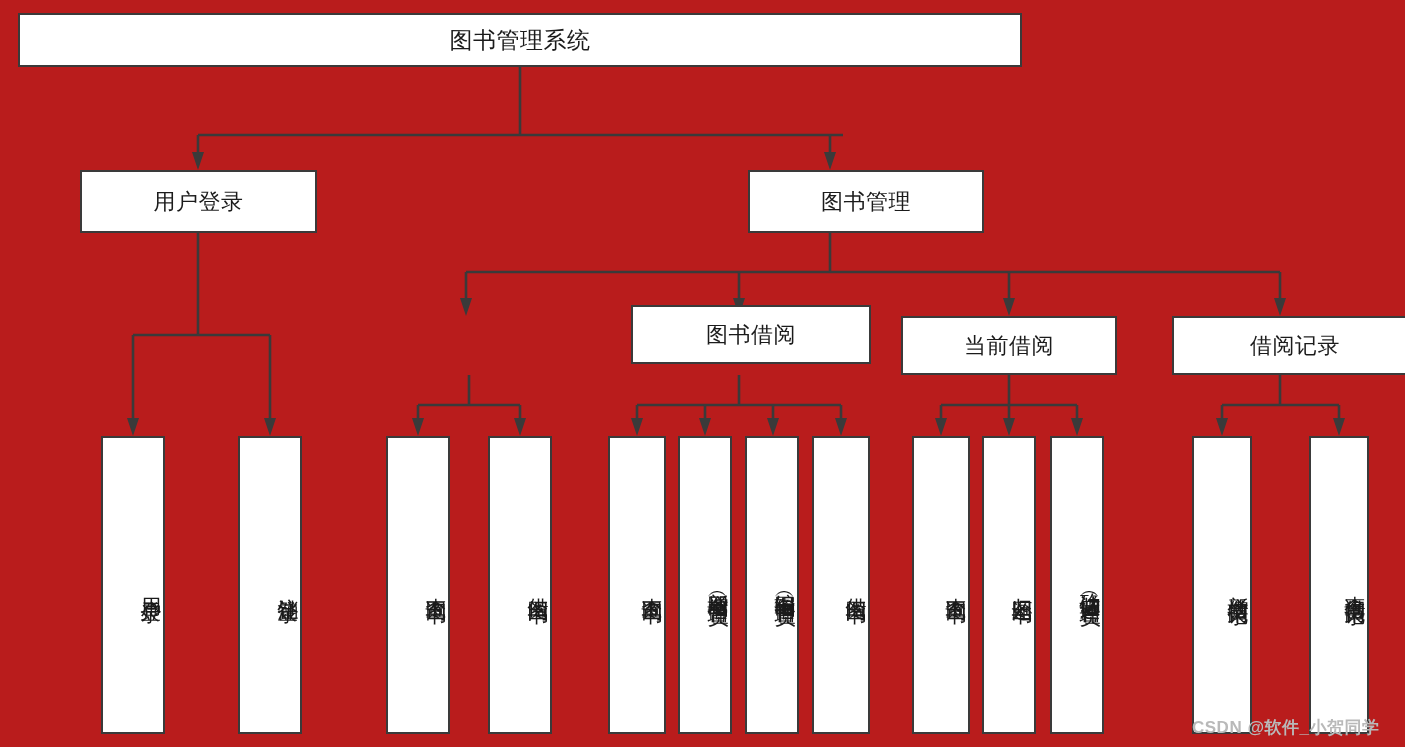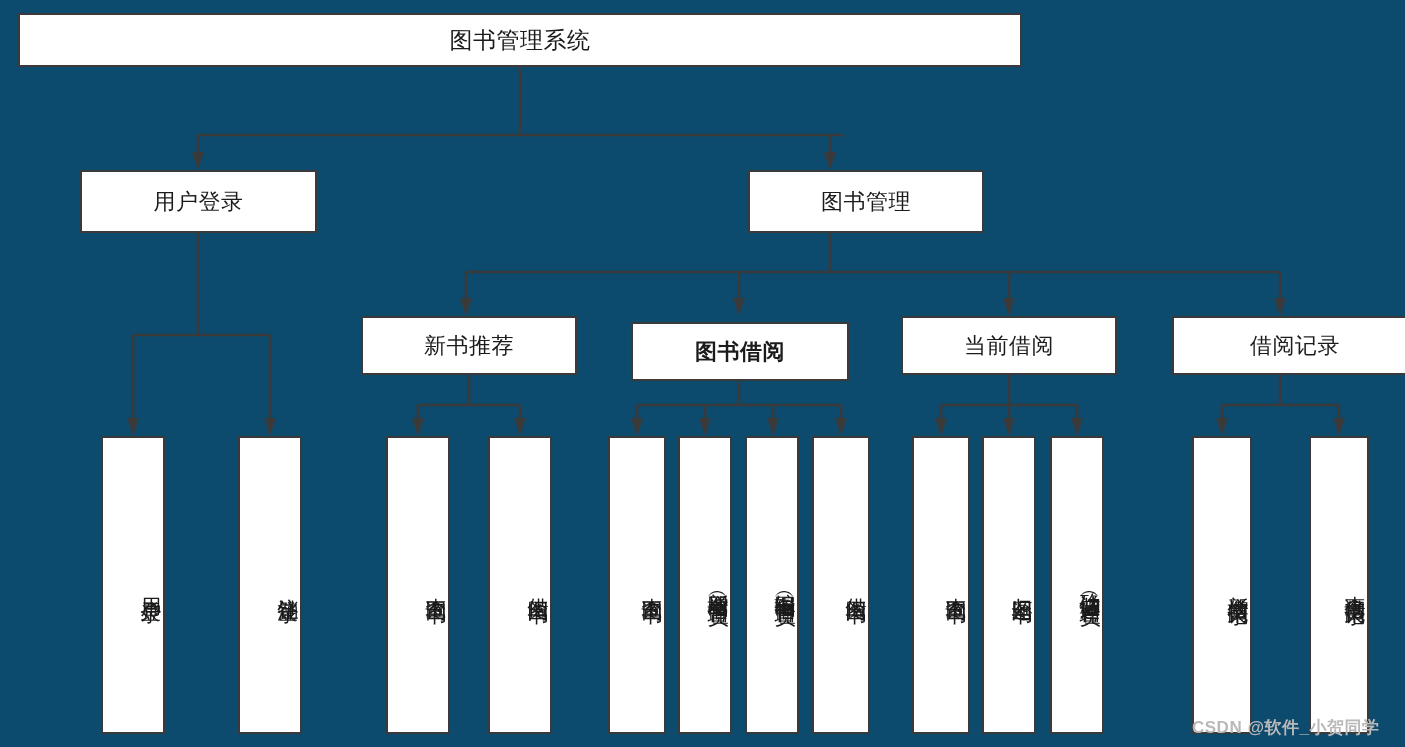--- a/index.html
+++ b/index.html
@@ -7,21 +7,21 @@
     padding: 0;
     background: #ffffff;
   }
   body {
     font-family: "Liberation Sans", "DejaVu Sans", sans-serif;
   }
   #canvas {
     position: relative;
     width: 1405px;
     height: 747px;
-    background: #0c4a6e;
+    background: #b91c1c;
     overflow: hidden;
   }
   svg.connectors {
     position: absolute;
     left: 0;
     top: 0;
     width: 1405px;
     height: 747px;
     pointer-events: none;
   }
@@ -154,22 +154,21 @@
       <path d="M 1339 405 L 1339 418" stroke="#3a3a3a" stroke-width="2.6" fill="none"></path>
       <path d="M 1333 418 L 1345 418 L 1339 436 z" fill="#3a3a3a"></path>
     </g>
   </svg>
 
   <div class="node h root" style="left:18px; top:13px; width:1004px; height:54px;">图书管理系统</div>
 
   <div class="node h" style="left:80px; top:170px; width:237px; height:63px;">用户登录</div>
   <div class="node h" style="left:748px; top:170px; width:236px; height:63px;">图书管理</div>
 
-  <div class="node h" style="left:361px; top:316px; width:216px; height:59px;">新书推荐</div>
-  <div class="node h" style="left:631px; top:322px; width:218px; height:59px;font-weight:bold;">图书借阅</div>
+  <div class="node h" style="left:631px; top:305px; width:240px; height:59px;">图书借阅</div>
   <div class="node h" style="left:901px; top:316px; width:216px; height:59px;">当前借阅</div>
   <div class="node h" style="left:1172px; top:316px; width:246px; height:59px;">借阅记录</div>
 
   <div class="node v" style="left:101px; top:436px; width:64px; height:298px;">
     <span class="vtext">用户登录</span>
   </div>
   <div class="node v" style="left:238px; top:436px; width:64px; height:298px;">
     <span class="vtext">注销登录</span>
   </div>
 

